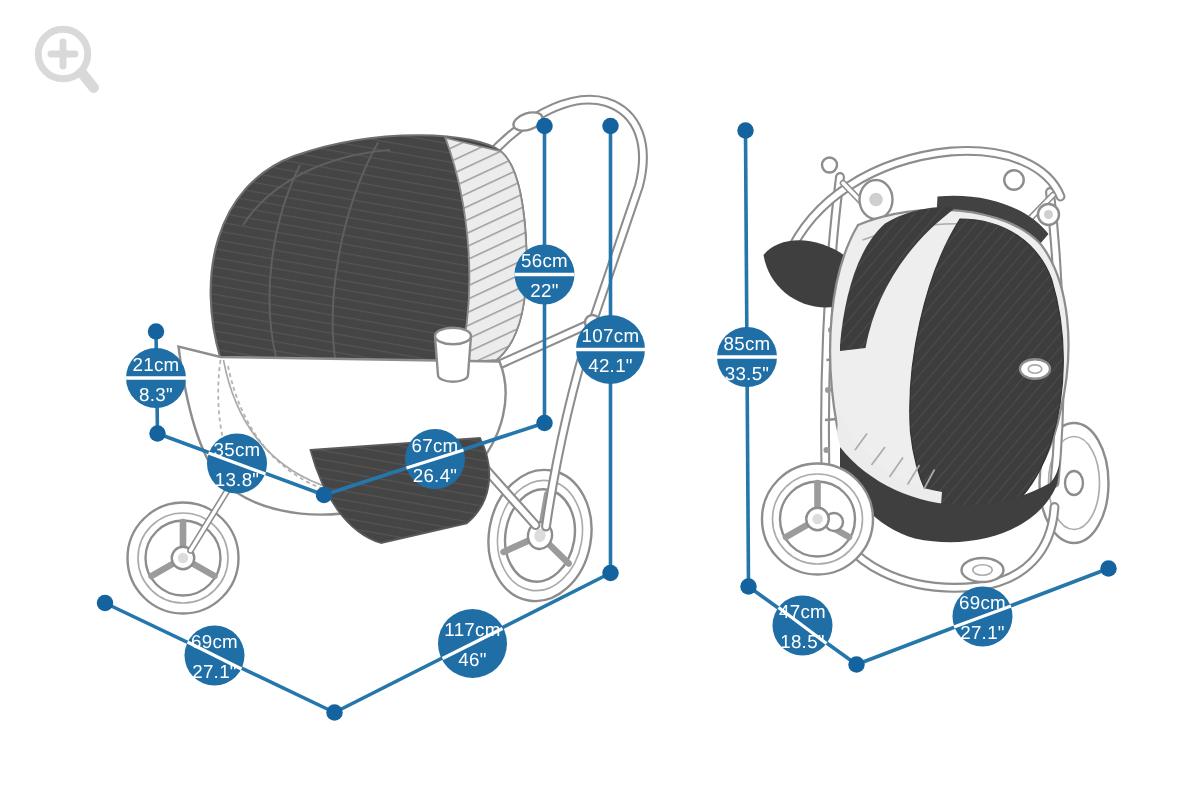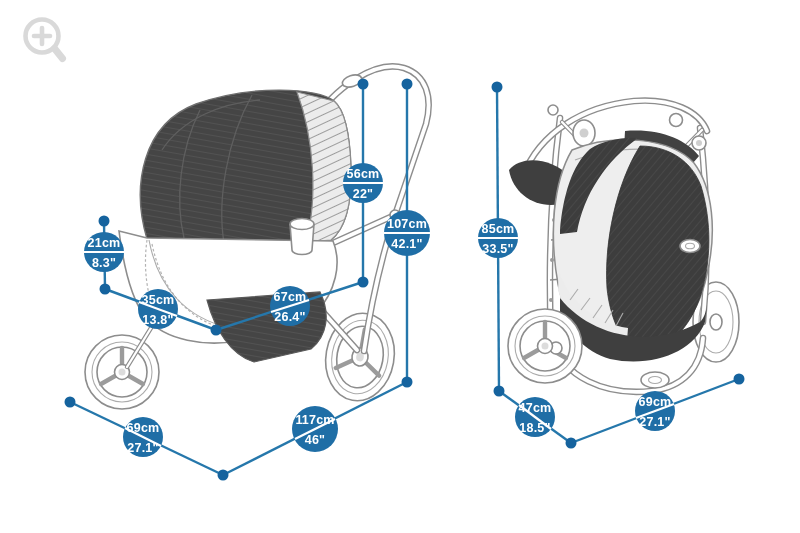--- a/index.html
+++ b/index.html
@@ -1,17 +1,17 @@
 <!DOCTYPE html>
 <html><head>
 <meta charset="utf-8">
 <style>
   html,body{margin:0;padding:0;background:#ffffff;}
   #stage{position:relative;width:800px;height:533px;background:#ffffff;overflow:hidden;
-         font-family:"Liberation Sans",sans-serif;font-weight:bold;}
+         font-family:"Liberation Sans",sans-serif;}
   svg{display:block;}
   
   .ln{stroke:#8d8d8d;stroke-width:1.6;fill:none;}
   .lnf{stroke:#8d8d8d;stroke-width:1.6;fill:#ffffff;}
   .thin{stroke:#ababab;stroke-width:1.1;fill:none;}
   .seam{stroke:#5f5f5f;stroke-width:1.3;fill:none;}
   .zip{stroke:#b3b3b3;stroke-width:1.2;fill:none;stroke-dasharray:2.6 2.2;}
   .tube-o{stroke:#8d8d8d;stroke-width:6.6;fill:none;stroke-linecap:round;stroke-linejoin:round;}
   .tube-i{stroke:#ffffff;stroke-width:3.8;fill:none;stroke-linecap:round;stroke-linejoin:round;}
   .ttube-o{stroke:#8d8d8d;stroke-width:4.4;fill:none;stroke-linecap:round;}

